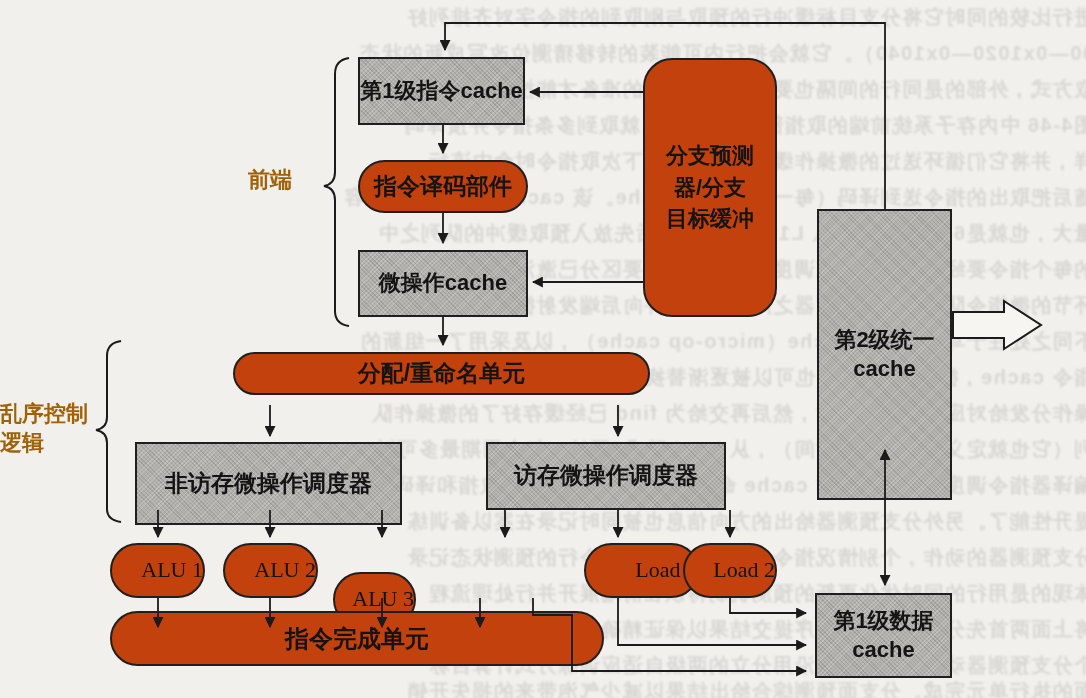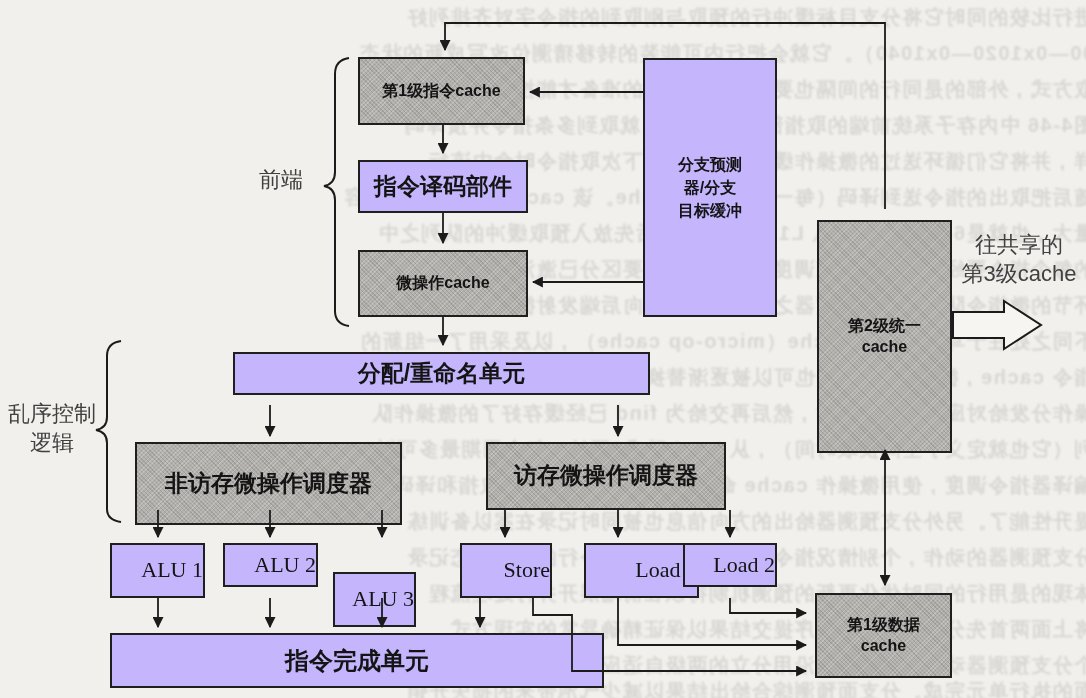--- a/index.html
+++ b/index.html
@@ -15,34 +15,34 @@
     color:#8e8e8c;opacity:.26;filter:blur(1.1px);
     font-weight:700;font-size:20px;letter-spacing:1.5px;
     white-space:nowrap;overflow:hidden;z-index:1;
     pointer-events:none;
   }
   .layer{position:absolute;left:0;top:0;z-index:3;}
   .box{
     position:absolute;display:flex;align-items:center;justify-content:center;
     border:2px solid #1f1f1f;box-sizing:border-box;
     color:#141414;text-align:center;z-index:2;
-    font-weight:700;font-size:16px;line-height:1.3;
+    font-weight:700;font-size:22px;line-height:1.3;
   }
-  .white{background:#c4b5fd;}
+  .white{background:#c2410c;border-radius:29px;}
   .shaded{
     background-color:#b3b1ad;
     background-image:
       repeating-linear-gradient(135deg, rgba(255,255,255,.20) 0 1px, rgba(0,0,0,0) 1px 3px),
       repeating-linear-gradient(45deg, rgba(0,0,0,.12) 0 1px, rgba(0,0,0,0) 1px 3px);
   }
   .latin{font-family:"Liberation Serif",serif;font-weight:400;font-size:22px;justify-content:flex-end;}
   .stack span{display:block;}
   .freelabel{
-    position:absolute;z-index:3;color:#404040;font-weight:400;font-size:22px;
-    text-align:center;line-height:1.3;
+    position:absolute;z-index:3;color:#a16207;font-weight:700;font-size:22px;
+    text-align:left;line-height:1.3;
   }
 </style>
 </head>
 <body>
 
 <div id="canvas">
 
   <div class="bleed" style="top:4px">进行比较的同时它将分支目标缓冲行的预取与刚取到的指令字对齐排列好</div>
   <div class="bleed" style="top:40px">00—0x1020—0x1040）。它就会把行内可能装的转移猜测位改写成新的状态</div>
   <div class="bleed" style="top:76px">取方式，外部的是同行的间隔也要提前做好相应的准备才能按序写回</div>
@@ -92,65 +92,58 @@
     <span>非访存微操作调度器</span>
   </div>
 
   <div class="box shaded" style="left:486px;top:442px;width:240px;height:68px;font-size:23px">
     <span>访存微操作调度器</span>
   </div>
 
   <div class="box white latin" style="left:110px;top:543px;width:95px;height:55px">
     <span>ALU 1</span>
   </div>
-  <div class="box white latin" style="left:223px;top:543px;width:95px;height:44px">
+  <div class="box white latin" style="left:223px;top:543px;width:95px;height:55px">
     <span>ALU 2</span>
   </div>
   <div class="box white latin" style="left:333px;top:572px;width:83px;height:55px">
     <span>ALU 3</span>
   </div>
-  <div class="box white latin" style="left:460px;top:543px;width:92px;height:55px">
-    <span>Store</span>
-  </div>
   <div class="box white latin" style="left:584px;top:543px;width:115px;height:55px">
     <span>Load 1</span>
   </div>
-  <div class="box white latin" style="left:683px;top:543px;width:94px;height:44px">
+  <div class="box white latin" style="left:683px;top:543px;width:94px;height:55px">
     <span>Load 2</span>
   </div>
 
-  <div class="box white" style="left:110px;top:633px;width:494px;height:55px;font-size:24px">
+  <div class="box white" style="left:110px;top:611px;width:494px;height:55px;font-size:24px">
     <span>指令完成单元</span>
   </div>
 
-  <div class="box shaded stack" style="left:817px;top:220px;width:135px;height:233px">
+  <div class="box shaded stack" style="left:817px;top:209px;width:135px;height:291px">
     <div>
       <span>第2级统一</span>
       <span>cache</span>
     </div>
   </div>
 
   <div class="box shaded stack" style="left:815px;top:593px;width:137px;height:85px">
     <div>
       <span>第1级数据</span>
       <span>cache</span>
     </div>
   </div>
 
   <div class="freelabel" style="left:248px;top:166px;width:66px">前端</div>
 
   <div class="freelabel stack" style="left:0px;top:400px;width:104px">
     <span>乱序控制</span>
     <span>逻辑</span>
   </div>
 
-  <div class="freelabel stack" style="left:956px;top:231px;width:126px">
-    <span>往共享的</span>
-    <span>第3级cache</span>
-  </div>
 
   <svg class="layer" width="1086" height="698" viewBox="0 0 1086 698">
     <defs>
       <marker id="ah" viewBox="0 0 10 10" refX="9" refY="5" markerUnits="userSpaceOnUse" markerWidth="11" markerHeight="11" orient="auto">
         <path d="M0,0 L10,5 L0,10 z" fill="#1b1b1b"></path>
       </marker>
     </defs>
     <g stroke="#1b1b1b" stroke-width="1.8" fill="none">
 
       <path d="M885,209 L885,23 L445,23 L445,50" marker-end="url(#ah)"></path>

